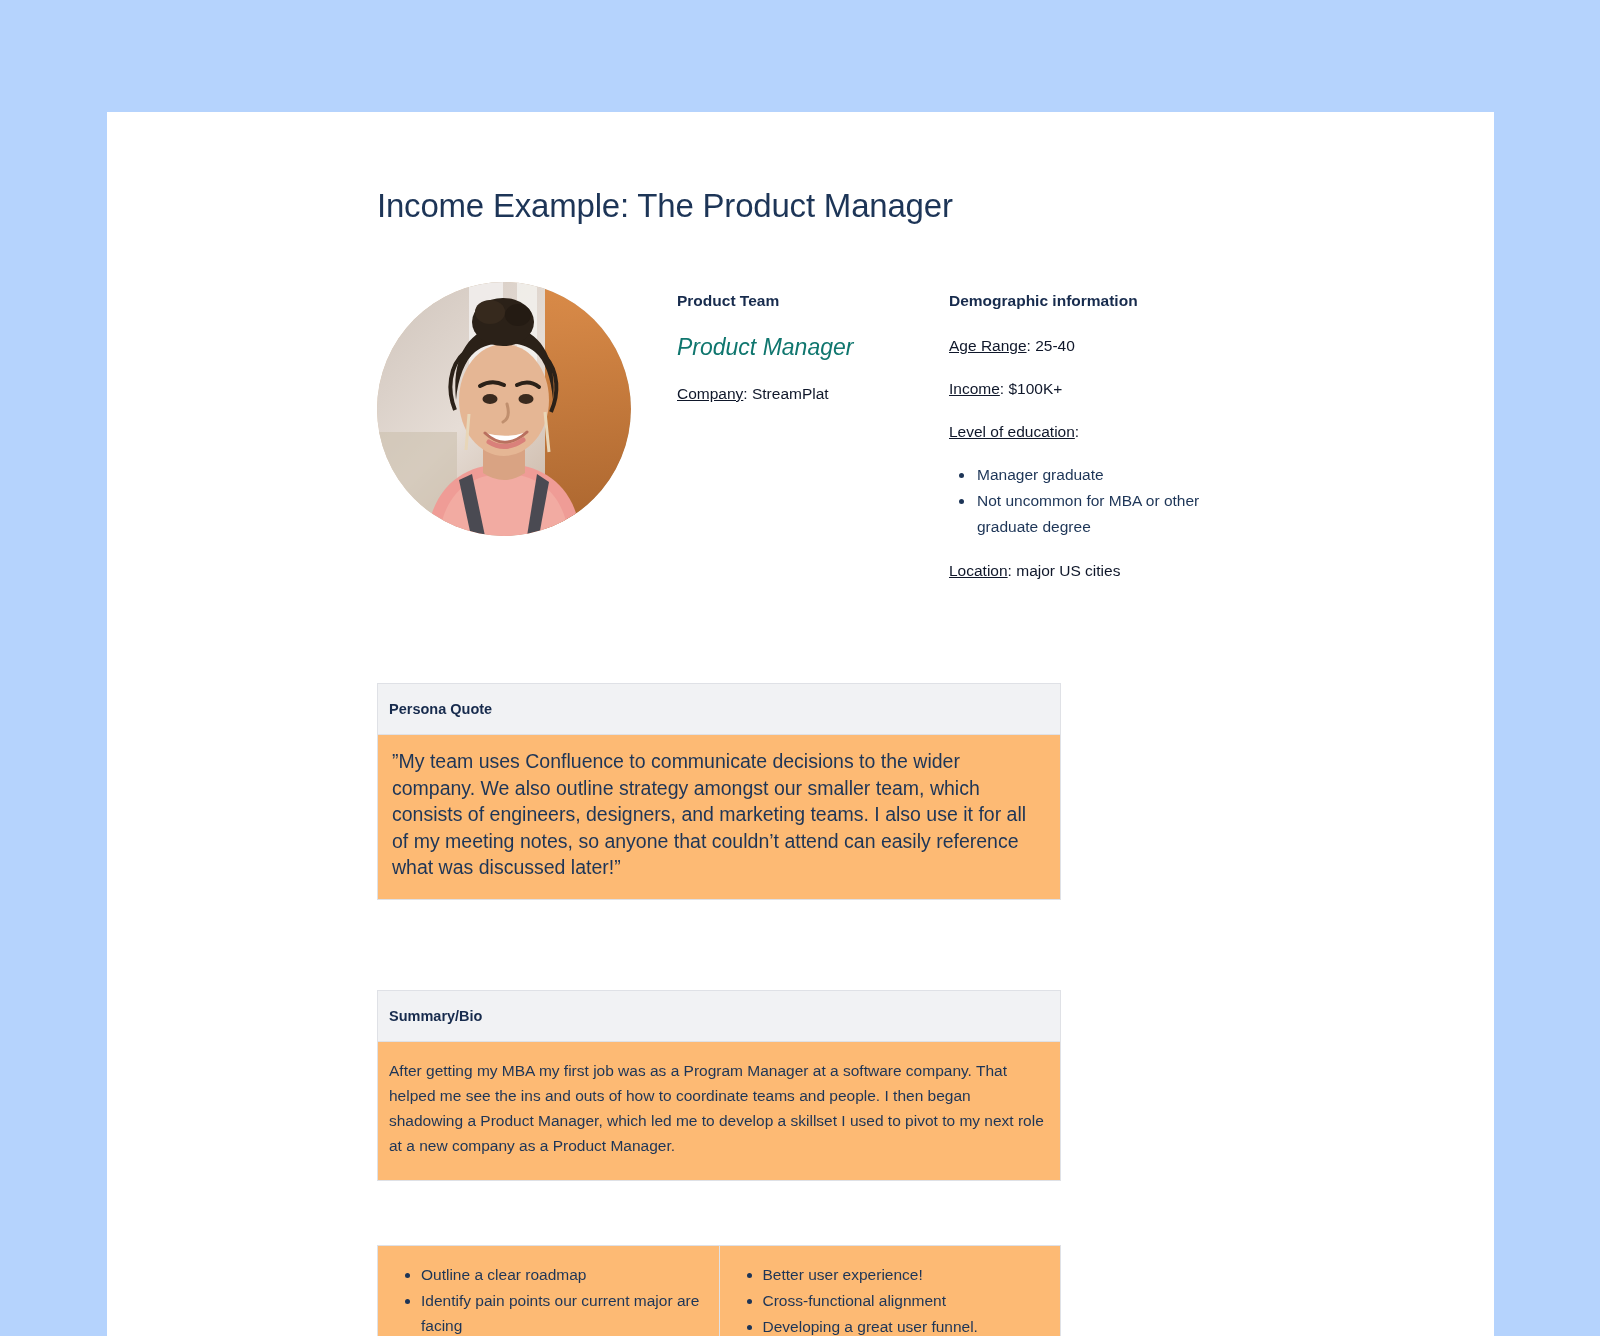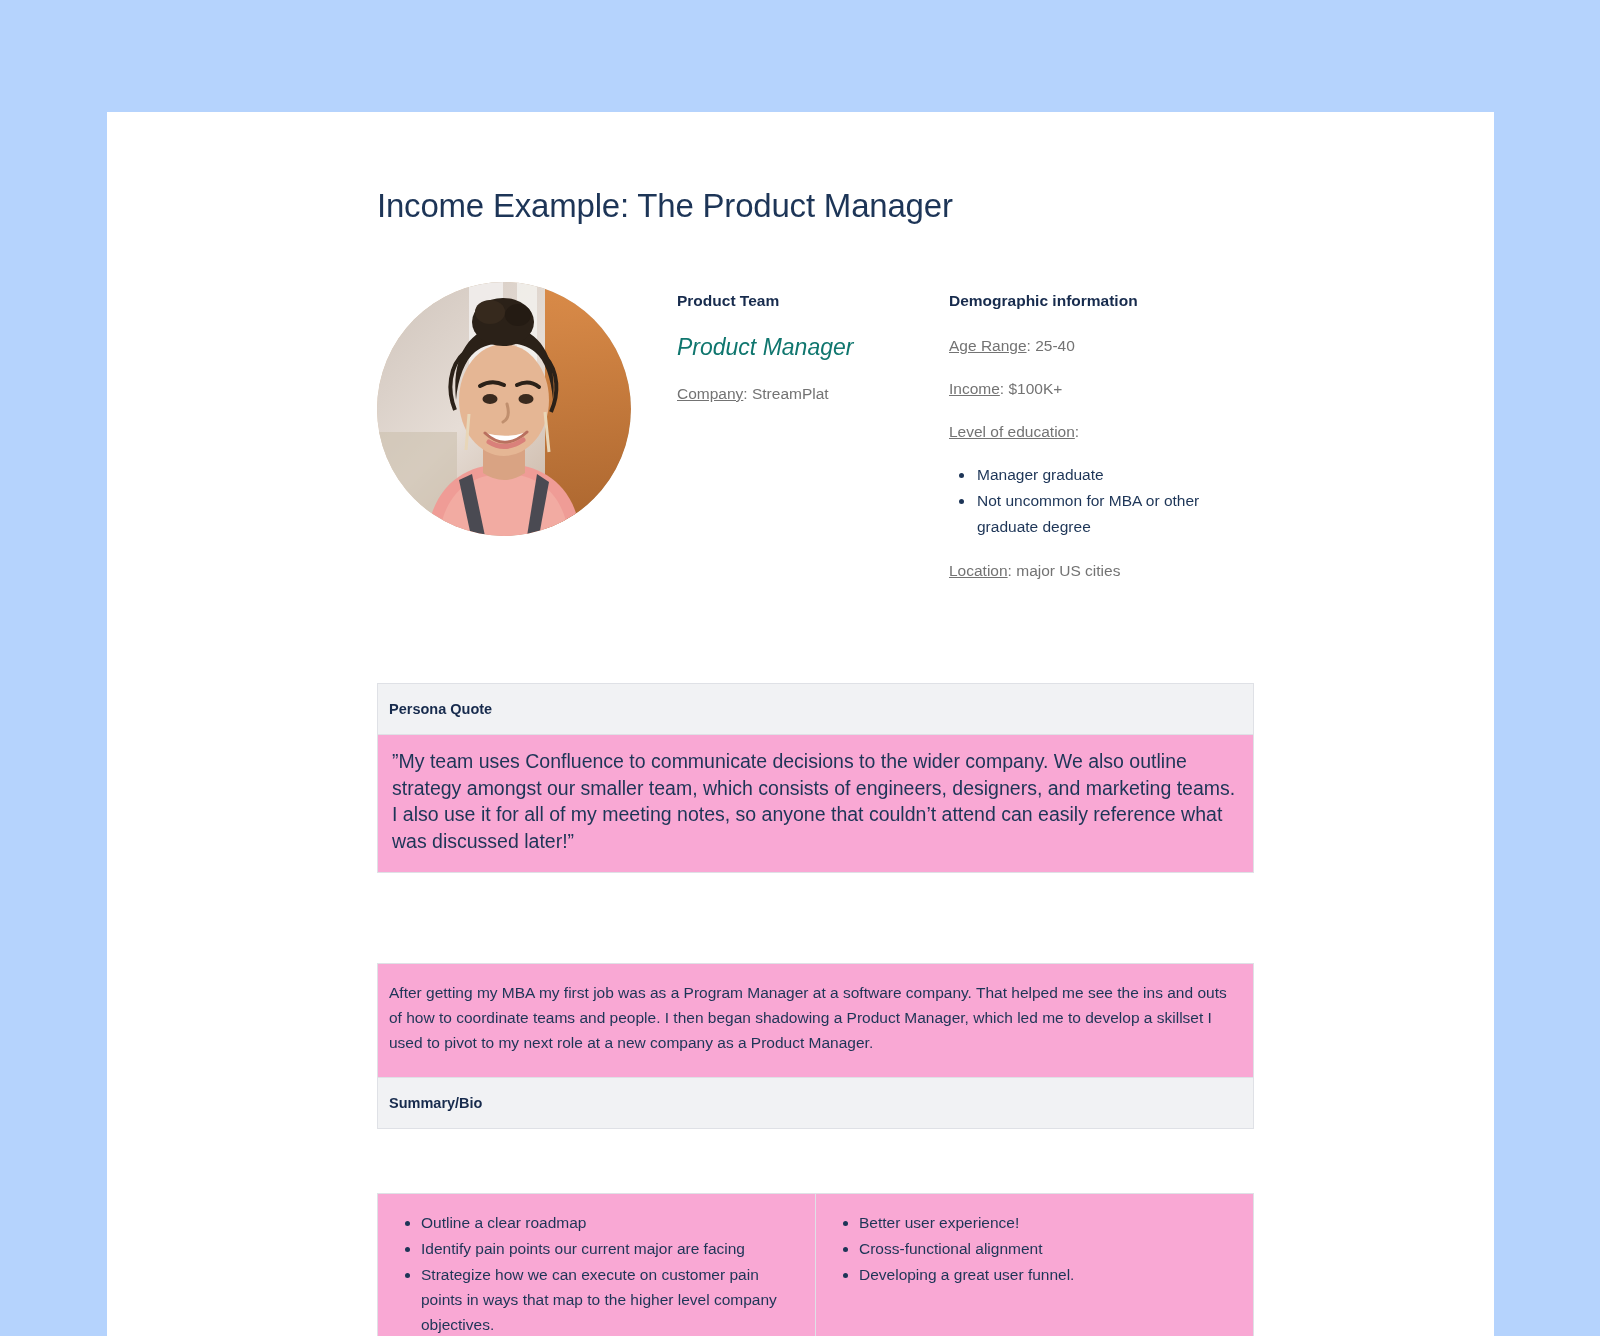--- a/index.html
+++ b/index.html
@@ -90,41 +90,41 @@
     font-weight: 400;
     line-height: 28px;
     margin: 0 0 20px 0;
     color: #0f766e;
   }
 
   .field {
     font-size: 15.5px;
     line-height: 25px;
     margin: 0 0 18px 0;
-    color: #737373;
+    color: #0f172a;
   }
   .field:last-child { margin-bottom: 0; }
   .u { text-decoration: underline; }
 
   .bul {
     margin: 0 0 18px 0;
     padding-left: 26px;
     font-size: 15.5px;
     line-height: 26px;
     color: #1d3557;
   }
   .bul li { margin: 0; padding-left: 2px; }
 
   
   .tbl {
     border: 1px solid #dfe1e6;
     border-collapse: collapse;
-    width: 877px;
+    width: 684px;
     margin-top: 0;
-    background: #f9a8d4;
+    background: #fdba74;
     table-layout: fixed;
   }
   .tbl th, .tbl td {
     border: 1px solid #dfe1e6;
     text-align: left;
     vertical-align: top;
   }
   .tbl th {
     background: #f1f2f4;
     font-size: 14.5px;
@@ -271,24 +271,24 @@
       </tr>
       <tr>
         <td class="quote-cell">”My team uses Confluence to communicate decisions to the wider company. We also outline strategy amongst our smaller team, which consists of engineers, designers, and marketing teams. I also use it for all of my meeting notes, so anyone that couldn’t attend can easily reference what was discussed later!”</td>
       </tr>
     </tbody>
       </table>
 
     <table class="tbl block-summary">
       <tbody>
           <tr>
+        <th>Summary/Bio</th>
+      </tr>
+      <tr>
         <td class="summary-cell">After getting my MBA my first job was as a Program Manager at a software company. That helped me see the ins and outs of how to coordinate teams and people. I then began shadowing a Product Manager, which led me to develop a skillset I used to pivot to my next role at a new company as a Product Manager.</td>
-      </tr>
-      <tr>
-        <th>Summary/Bio</th>
       </tr>
     </tbody>
       </table>
 
     <table class="tbl block-goals">
       <tbody>
       <tr>
         <td>
           <ul>
             <li>Outline a clear roadmap</li>

